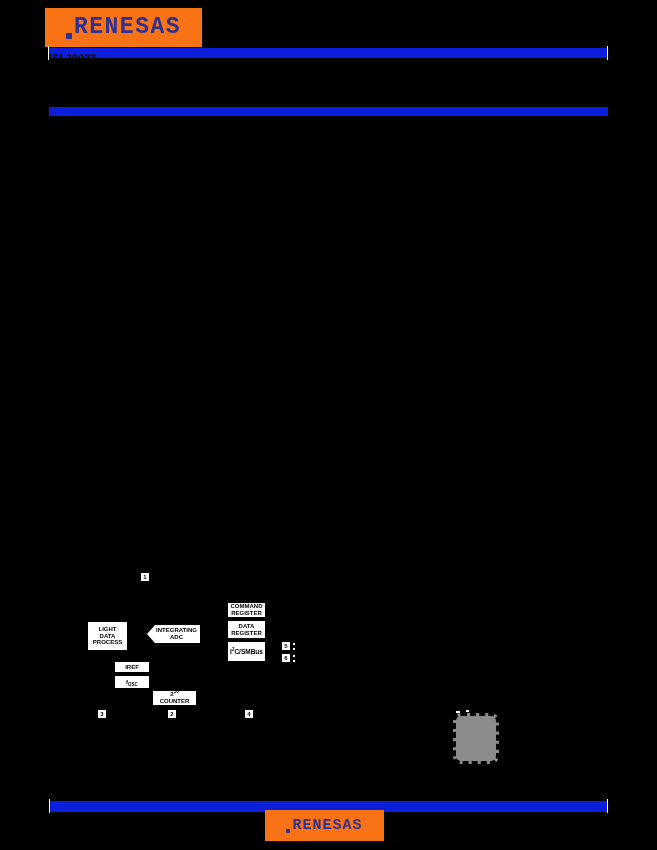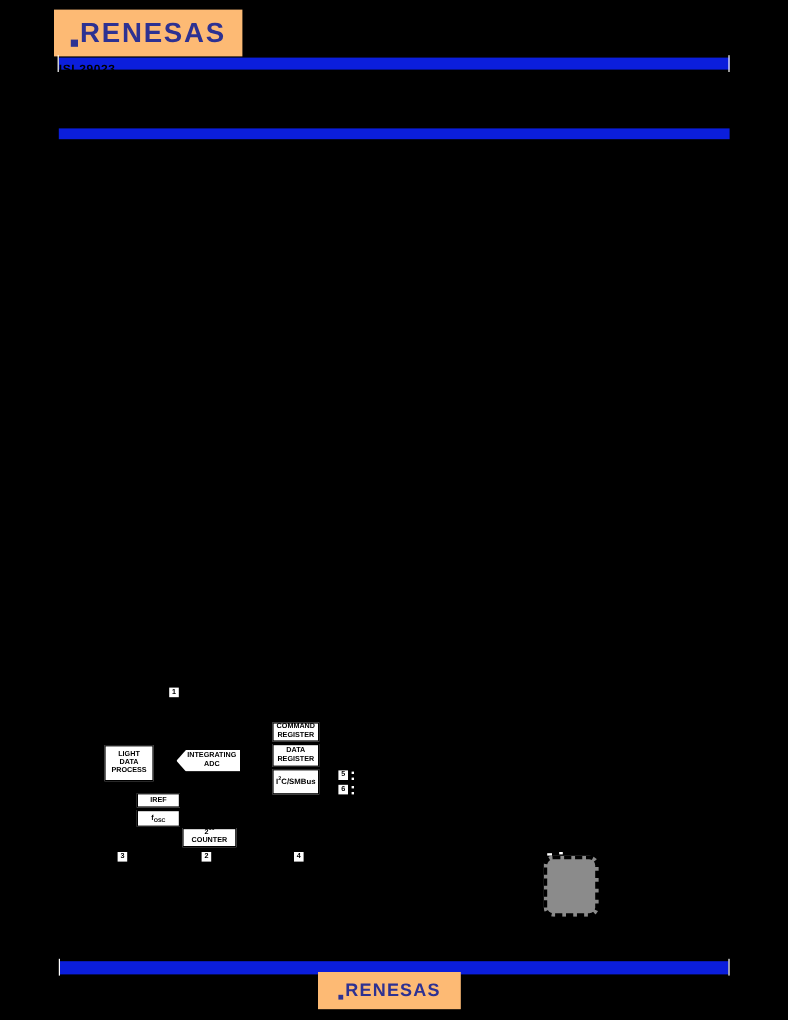--- a/index.html
+++ b/index.html
@@ -6,22 +6,22 @@
   .page{
     position:relative;
     width:657px;height:850px;
     background:#000;
     overflow:hidden;
     font-family:"Liberation Sans", sans-serif;
   }
   
   .logo-box{
     position:absolute;
-    background:#fdba74;
-    display:flex;align-items:center;justify-content:center;
+    background:#f97316;
+    display:flex;align-items:center;justify-content:center;font-family:Liberation Mono, monospace;
   }
   .logo-box.top{left:45px;top:8px;width:157px;height:39px;}
   .logo-box.bottom{left:265px;top:810px;width:119px;height:31px;}
   .renesas{
     position:relative;
     color:#2d3192;
     font-weight:bold;
     letter-spacing:1.5px;
     line-height:1;
     white-space:nowrap;

